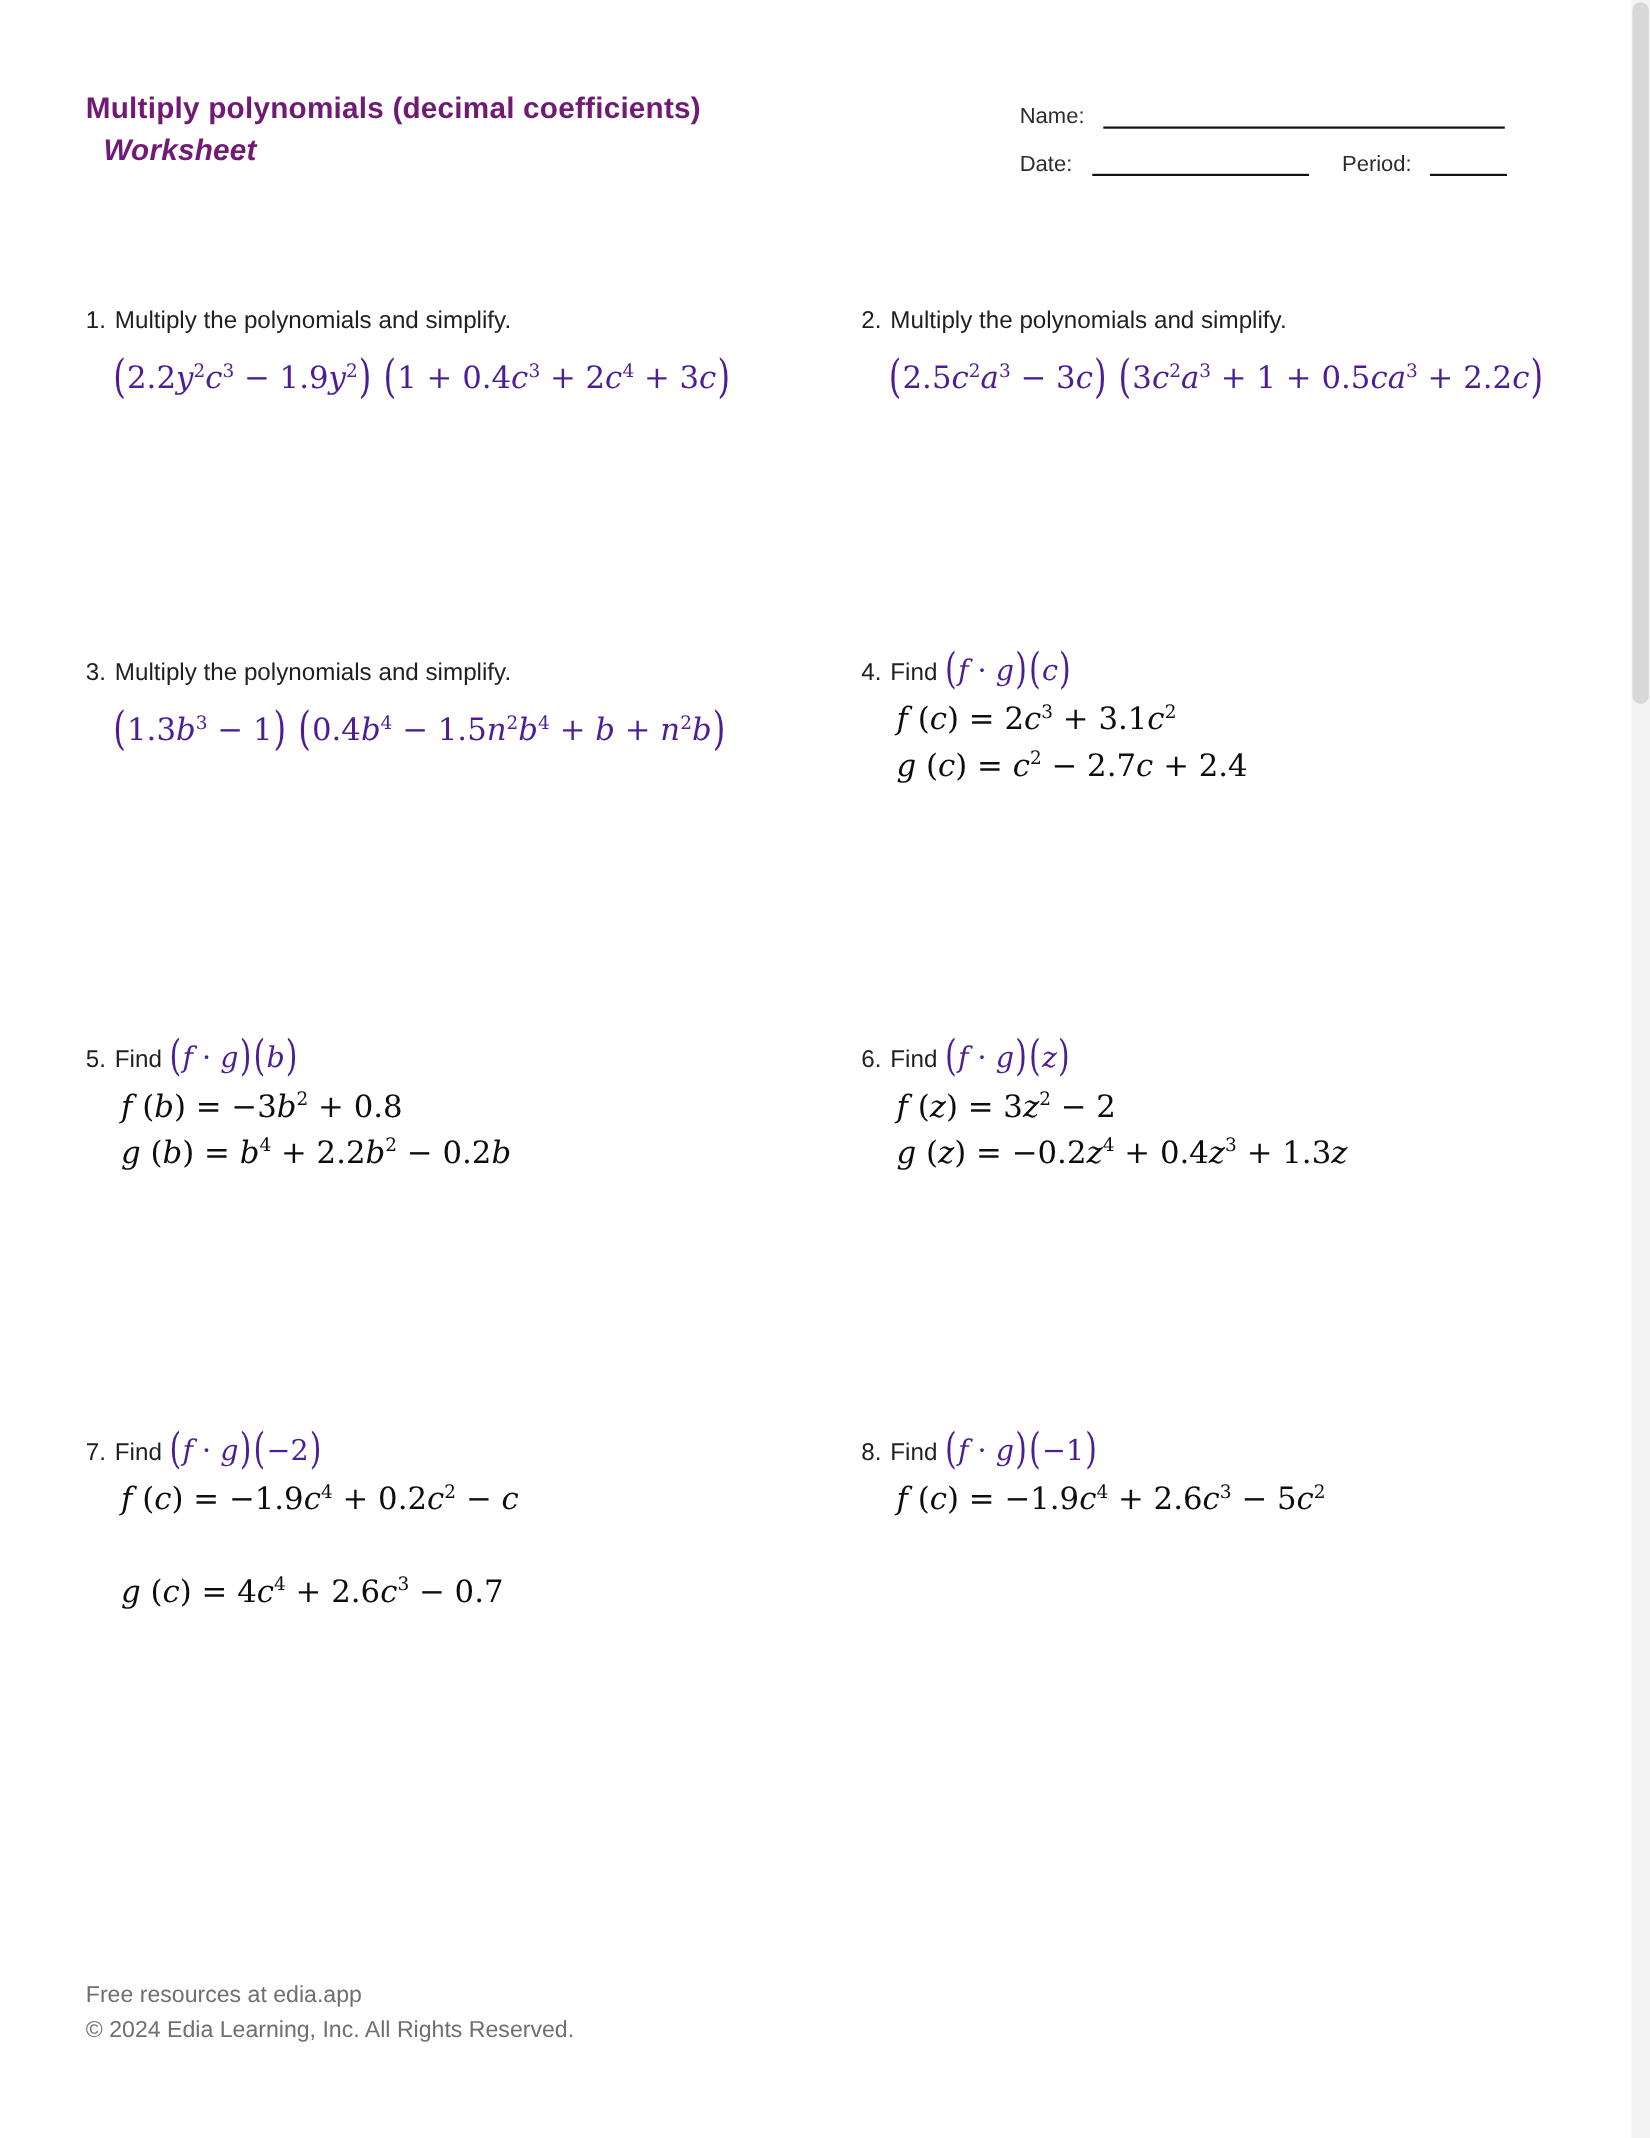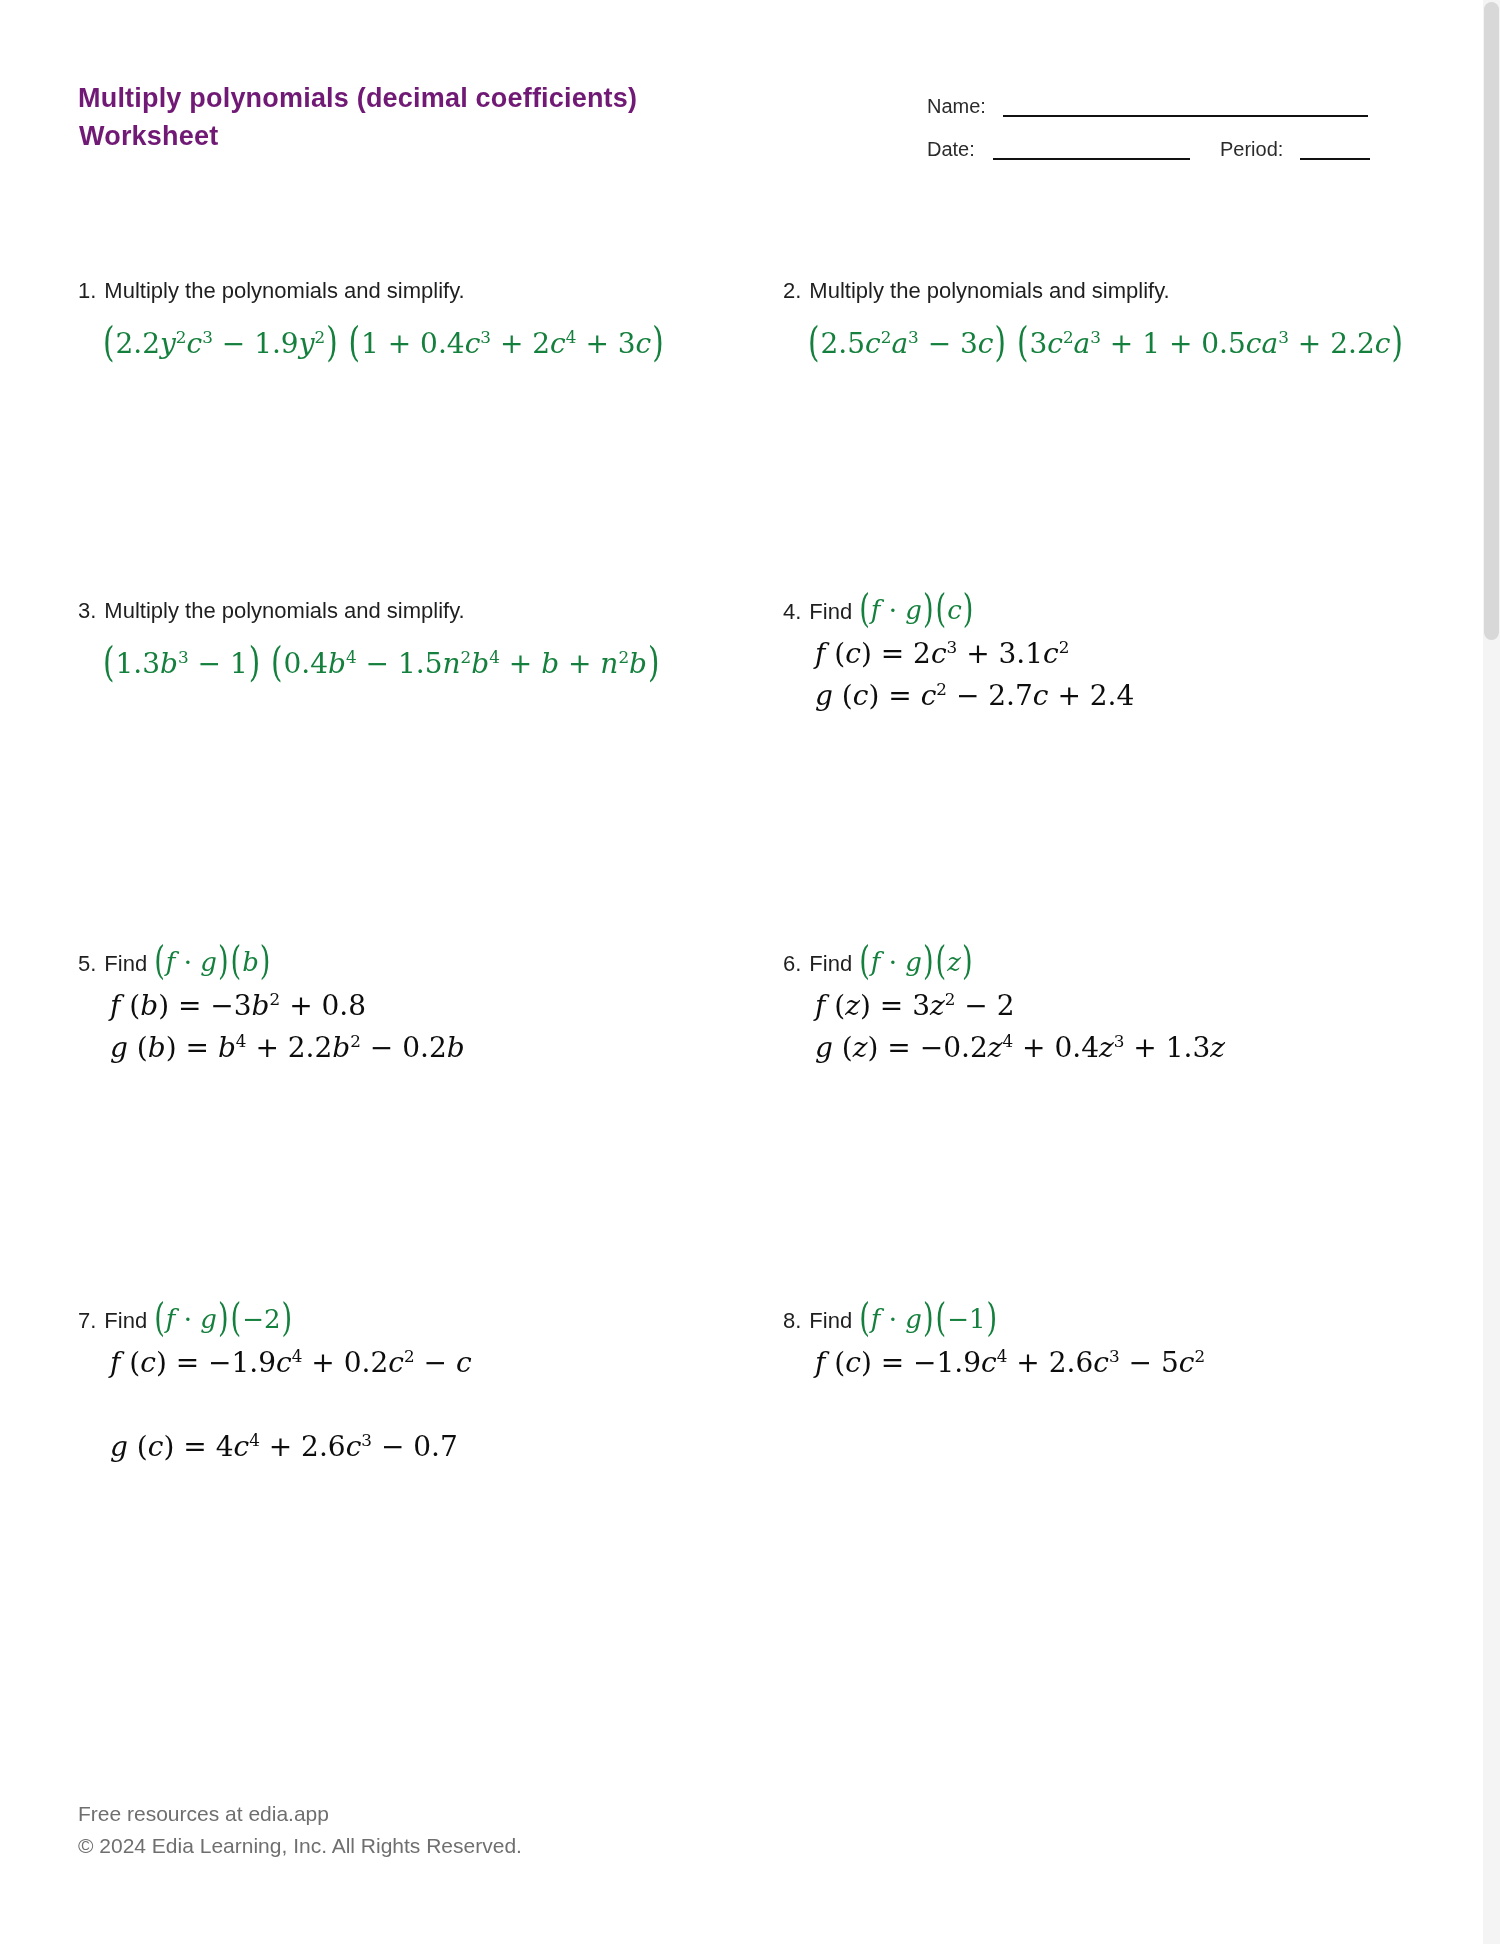--- a/index.html
+++ b/index.html
@@ -10,42 +10,42 @@
 
   
   .title { font-size:27px; font-weight:bold; color:#701a75; letter-spacing:.2px; }
   .field-label { font-size:20px; color:#2b2b2b; }
   .write-line { border-top:2px solid #111; height:0; }
 
   
   .problem { position:absolute; }
   .prompt { font-size:22px; color:#1f1f1f; white-space:nowrap; }
   .prompt .num { margin-right:8px; }
-  .math { font-family:"DejaVu Serif", serif; color:#15803d; }
+  .math { font-family:"DejaVu Serif", serif; color:#4c1d95; }
   .find-math { font-size:26px; margin-left:6px; }
   .expr { font-size:28px; margin-top:12px; margin-left:24px; white-space:nowrap; line-height:54px; }
   .fn-line { font-family:"DejaVu Serif", serif; font-size:28px; margin-left:32px; line-height:42px; white-space:nowrap; color:#0d0d0d; }
   .fn-line.first { margin-top:8px; }
   .fn-line.gap { margin-top:42px; }
   .math i, .expr i, .fn-line i { font-family:"DejaVu Serif", serif; font-style:italic; }
   sup { font-size:60%; line-height:0; vertical-align:super; }
   .bp { display:inline-block; transform:scaleY(1.42); transform-origin:center 55%; font-size:1.05em; padding:0 1px; }
 
   
   .footer-text { font-size:21px; color:#6f6f6f; }
 
   
   .scroll-track { position:absolute; top:0; right:0; width:17px; height:1944px; background:#f4f4f4; }
   .scroll-thumb { position:absolute; top:2px; right:1px; width:15px; height:638px; background:#d8d8d8; border-radius:8px; }
 </style>
 </head>
 <body>
 
 <div class="abs title" style="left:78px; top:83px;">Multiply polynomials (decimal coefficients)</div>
-<div class="abs title" style="left:79px; top:121px;">Worksheet</div>
+<div class="abs title" style="left:94px; top:121px;font-style:italic;">Worksheet</div>
 
 <div class="abs field-label" style="left:927px; top:95px;">Name:</div>
 <div class="abs write-line" style="left:1003px; top:115px; width:365px;"></div>
 
 <div class="abs field-label" style="left:927px; top:138px;">Date:</div>
 <div class="abs write-line" style="left:993px; top:158px; width:197px;"></div>
 
 <div class="abs field-label" style="left:1220px; top:138px;">Period:</div>
 <div class="abs write-line" style="left:1300px; top:158px; width:70px;"></div>
 

